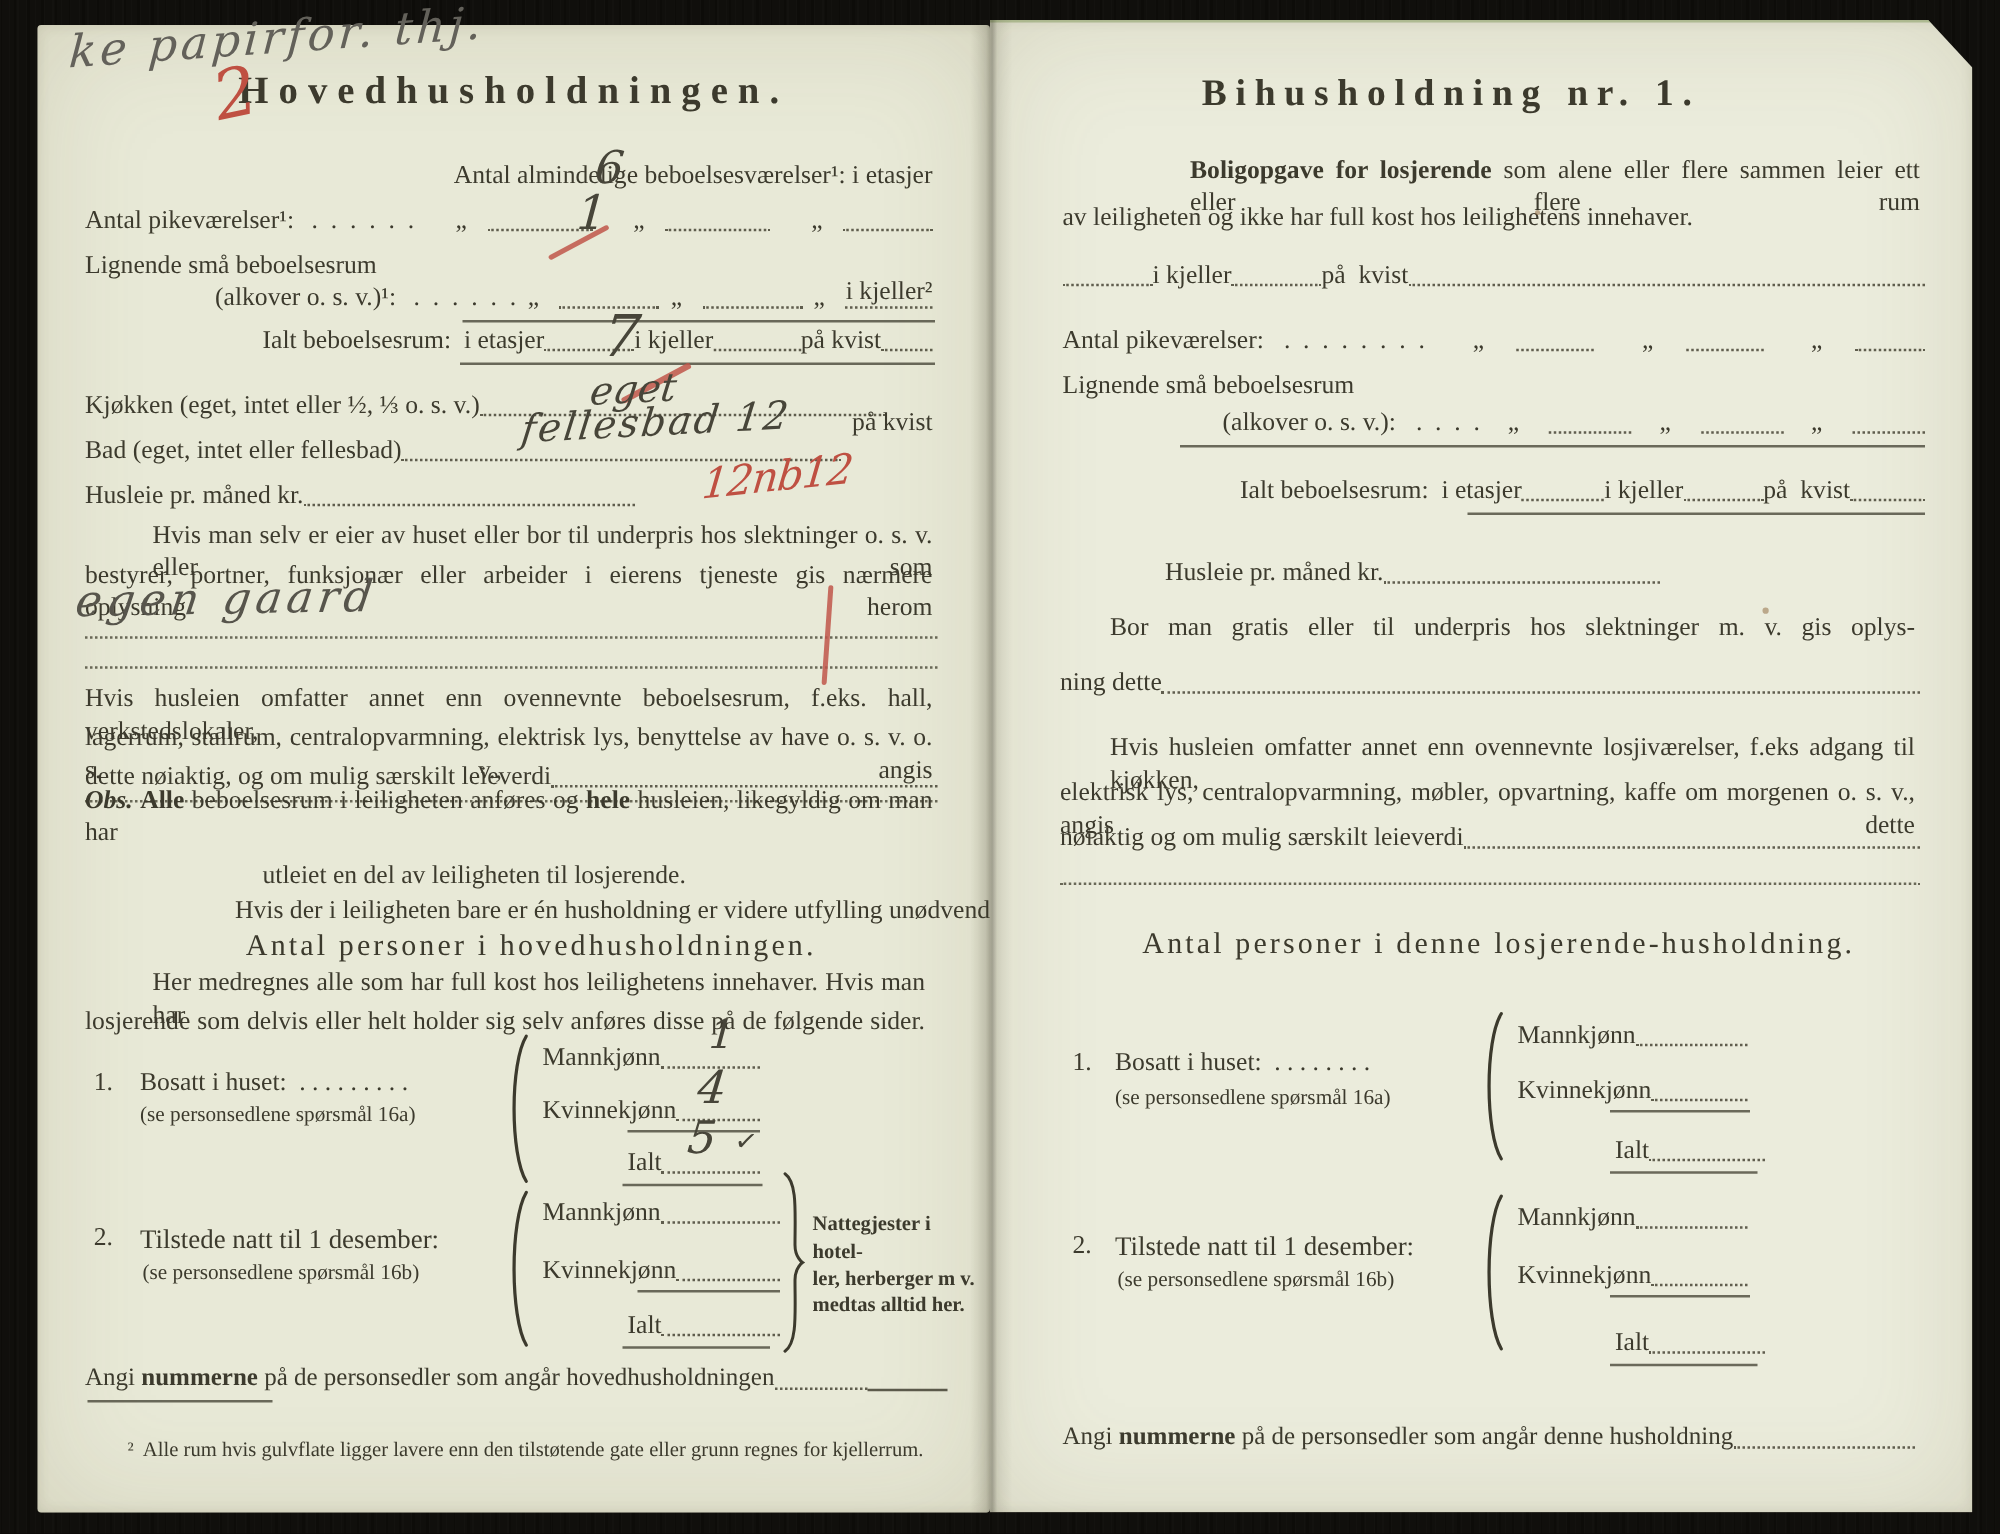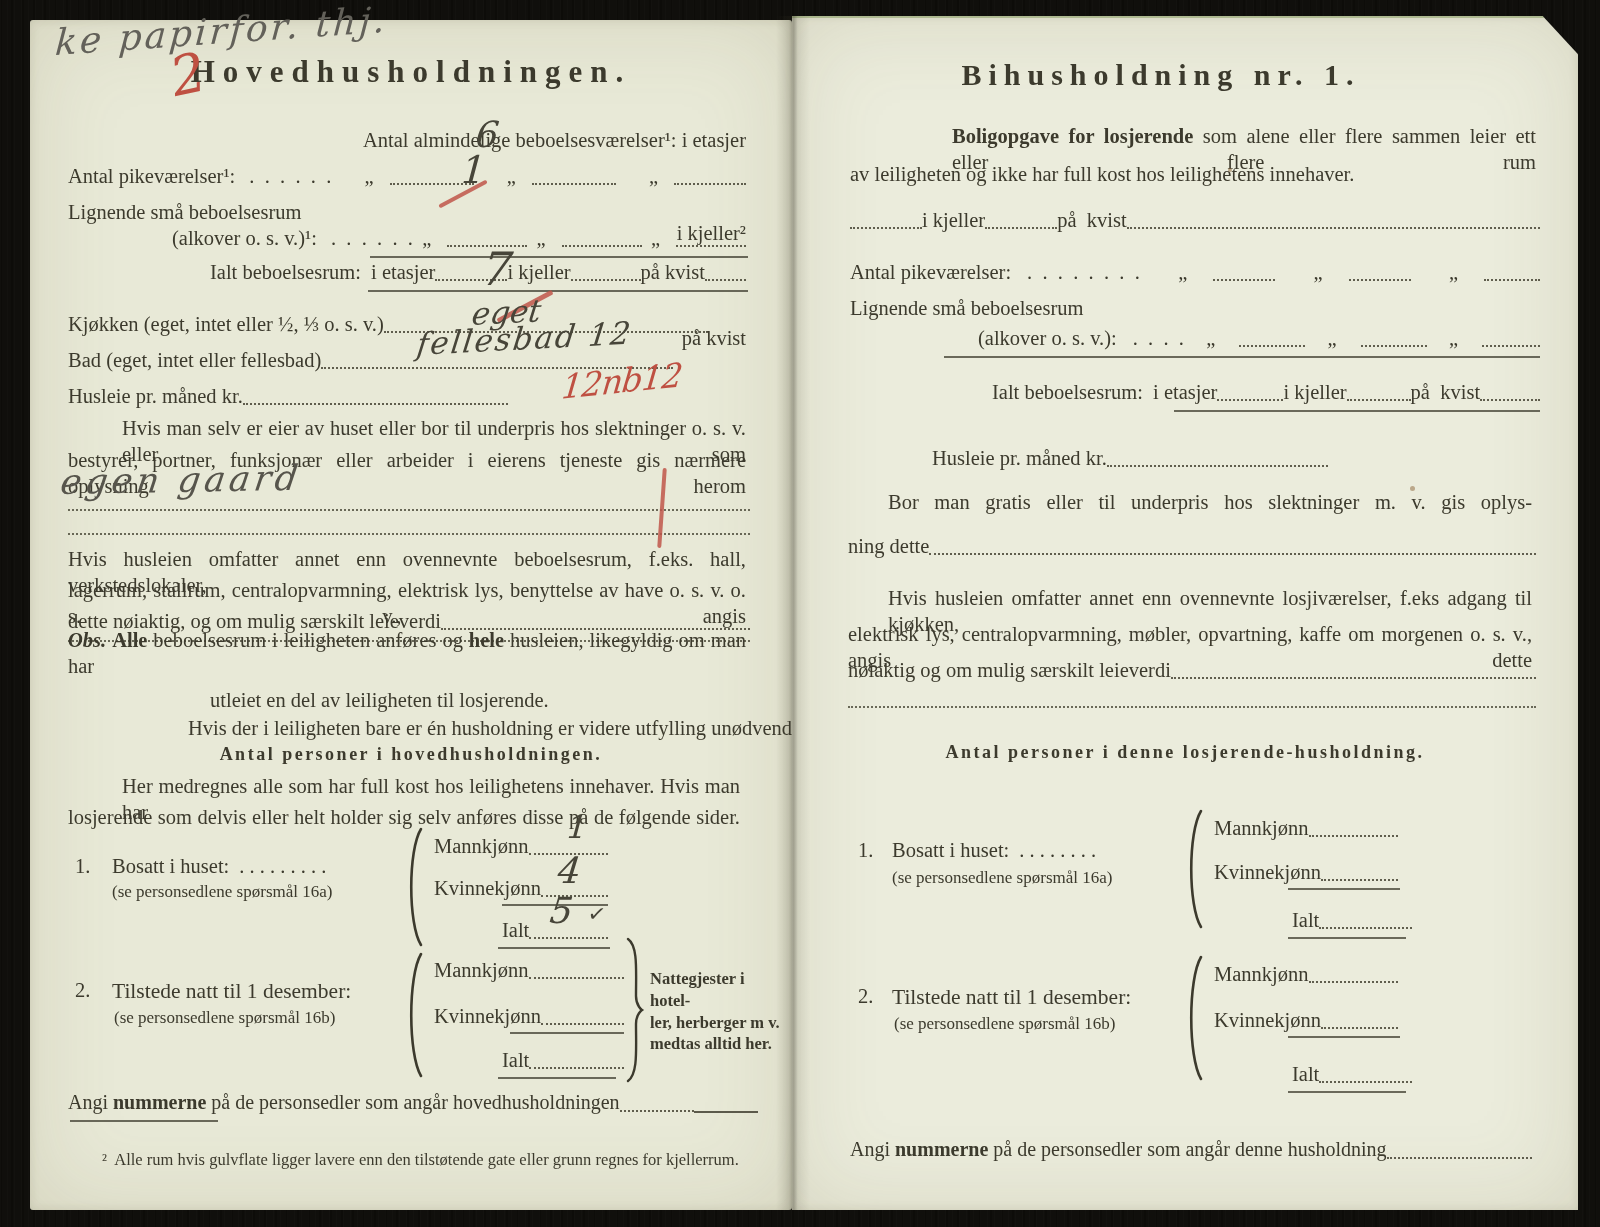--- a/index.html
+++ b/index.html
@@ -18,21 +18,21 @@
   .row{position:absolute;display:flex;align-items:flex-end;font-size:20.5px;line-height:1.18;}
   .lbl{white-space:pre;}
   .dot{border-bottom:2px dotted rgba(56,54,38,.78);margin-bottom:3px;}
   .dotfill{flex:1;border-bottom:2px dotted rgba(56,54,38,.78);margin-bottom:3px;}
   .grow{flex:1;}
   .dash{border-bottom:2.5px solid rgba(56,54,40,.8);margin-bottom:2px;}
   .rule{position:absolute;border-top:2px solid rgba(56,54,40,.72);}
   .dline{position:absolute;border-top:2px dotted rgba(56,54,38,.72);}
   .title{position:absolute;width:100%;text-align:center;font-weight:bold;letter-spacing:8px;font-size:31px;}
   .subtitle{position:absolute;width:100%;text-align:center;font-weight:bold;letter-spacing:5px;font-size:25px;}
-  .h2{position:absolute;width:100%;text-align:center;font-weight:bold;letter-spacing:2.5px;font-size:18px;}
+  .h2{position:absolute;width:100%;text-align:center;font-weight:normal;letter-spacing:2.5px;font-size:24px;padding-left:14px;}
   .jl{position:absolute;font-size:20.5px;text-align:justify;text-align-last:justify;line-height:1.25;}
   .pl{position:absolute;font-size:20.5px;white-space:pre;line-height:1.25;}
   .b{font-weight:bold;}
   .it{font-style:italic;}
   .sub2{position:absolute;font-size:17px;}
   .note{position:absolute;font-size:16.5px;font-weight:bold;line-height:1.32;}
   .fn{position:absolute;font-size:16.5px;white-space:pre;}
   .hand{position:absolute;font-family:"DejaVu Serif",serif;font-style:italic;color:#474539;
         transform-origin:left bottom;white-space:pre;}
   .pencil{color:#63615a;}

